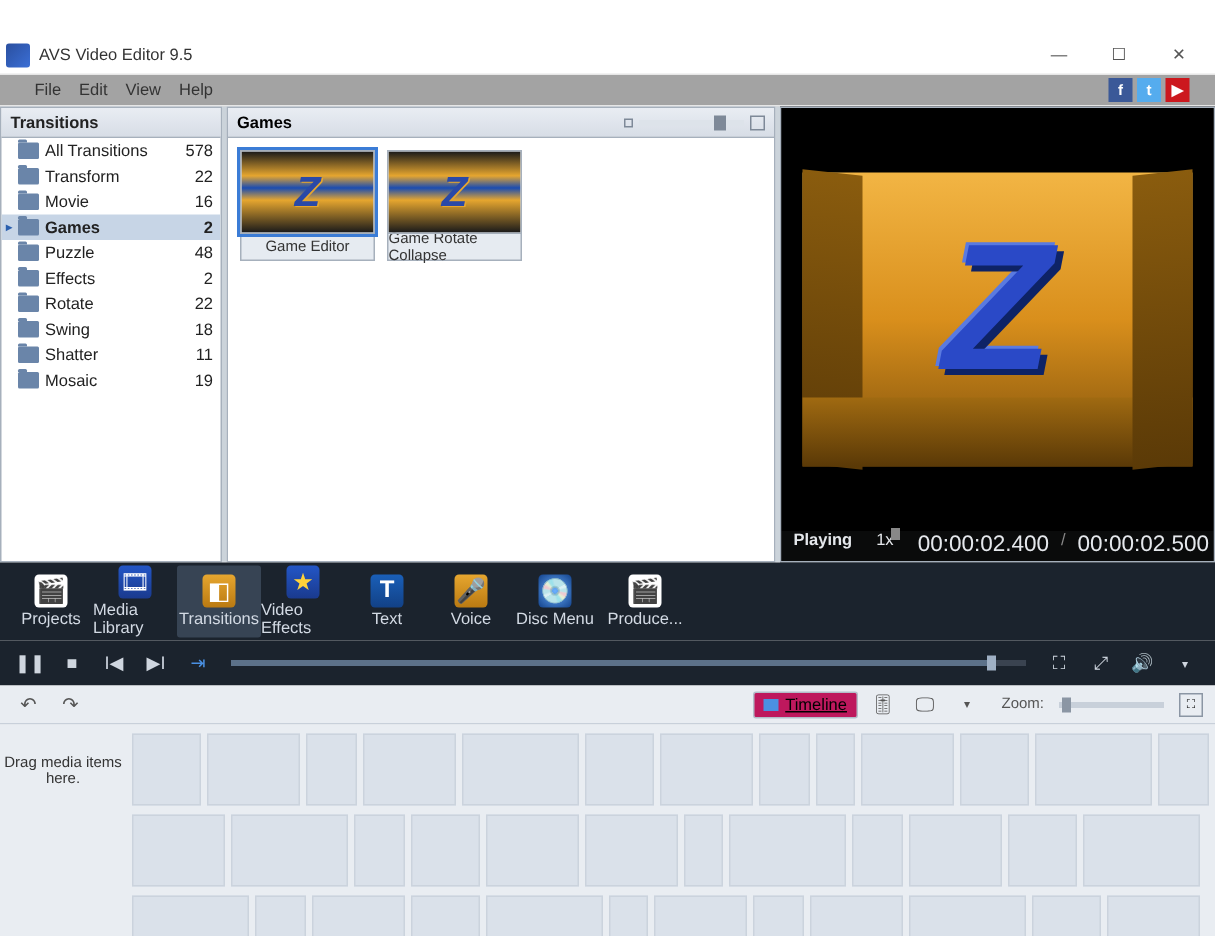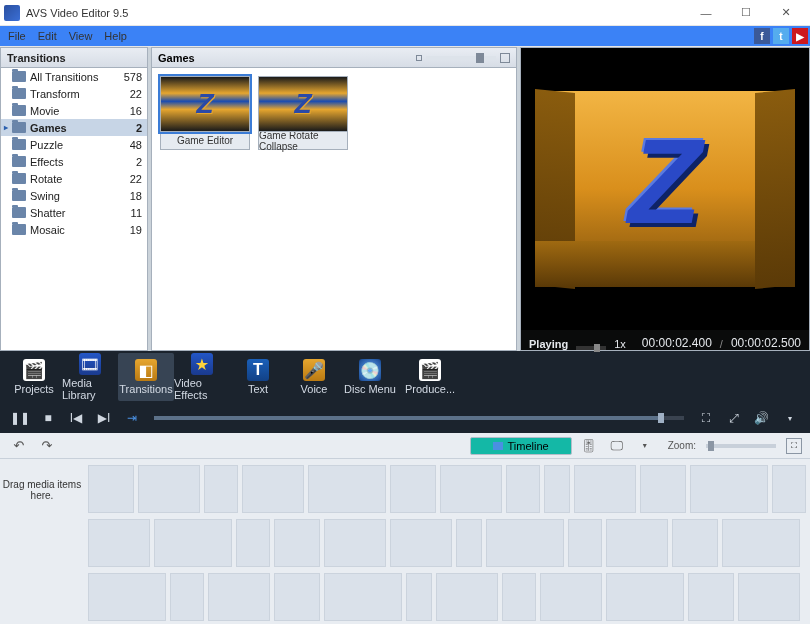--- a/index.html
+++ b/index.html
@@ -1,23 +1,23 @@
 <!DOCTYPE html>
 <html><head>
 <meta charset="utf-8">
 <style>
 * { box-sizing: border-box; margin: 0; padding: 0; font-family: "Segoe UI", Tahoma, sans-serif; font-size: 11px; }
 body { background: #fff; width: 810px; height: 624px; overflow: hidden; display: flex; flex-direction: column; }
 
-.titlebar { height: 26px; display: flex; align-items: center; padding: 0 4px; background: #fff; border-bottom: 1px solid #e6e6e6; }
+.titlebar { height: 26px; display: flex; align-items: center; padding: 0 4px; background: #fff; border-bottom: 1px solid #e6e6e6; margin-top: 24px; }
 .titlebar .app-icon { width: 16px; height: 16px; margin-right: 6px; background: linear-gradient(135deg,#2a4f9f,#3b6fd6); border-radius: 2px; }
 .titlebar .title { flex: 1; color: #333; }
 .titlebar .win-btn { width: 40px; height: 26px; display: flex; align-items: center; justify-content: center; color: #555; cursor: pointer; }
 
-.menubar { height: 21px; display: flex; align-items: center; padding: 0 2px; background: #3b82f6; border-bottom: 1px solid #e6e6e6; }
+.menubar { height: 21px; display: flex; align-items: center; padding: 0 17px; background: #a3a3a3; border-bottom: 1px solid #e6e6e6; }
 .menubar .menu-item { padding: 2px 6px; cursor: pointer; color: #333; }
 .menubar .social { margin-left: auto; display: flex; gap: 3px; }
 .social-box { width: 16px; height: 16px; display: flex; align-items: center; justify-content: center; color: #fff; font-weight: bold; font-size: 10px; cursor: pointer; }
 .fb { background: #3b5998; }
 .tw { background: #55acee; }
 .yt { background: #cc181e; }
 
 .main-area { height: 304px; display: flex; background: #cbd3da; }
 .sidebar { width: 148px; background: #fff; border: 1px solid #a6b0bc; display: flex; flex-direction: column; }
 .panel-header { height: 20px; display: flex; align-items: center; padding: 0 6px; background: linear-gradient(#e9edf3,#d7dde6); border-bottom: 1px solid #a6b0bc; font-weight: bold; color: #222; }
@@ -46,25 +46,25 @@
 .thumb-label { height: 18px; display: flex; align-items: center; justify-content: center; background: #e6ebf1; border: 1px solid #a6b0bc; border-top: none; font-size: 10px; color: #333; }
 
 .preview { width: 290px; background: #000; margin-left: 3px; border: 1px solid #a6b0bc; display: flex; flex-direction: column; }
 .preview-video { flex: 1; background: #000; display: flex; align-items: center; justify-content: center; position: relative; overflow: hidden; }
 .preview-scene { width: 260px; height: 196px; background: linear-gradient(180deg,#f2b544 0%,#d98f1c 50%,#7a4e0b 100%); position: relative; display: flex; align-items: center; justify-content: center; }
 .preview-scene::before, .preview-scene::after { content: ''; position: absolute; top: 0; width: 40px; height: 100%; background: linear-gradient(180deg,#8a5c0e,#5b3a07); }
 .preview-scene::before { left: 0; transform: skewY(6deg); }
 .preview-scene::after { right: 0; transform: skewY(-6deg); }
 .preview-scene .floor { position: absolute; bottom: 0; left: 0; right: 0; height: 46px; background: linear-gradient(180deg,#a06a11,#5a3907); }
 .big-z { font-size: 120px; font-weight: 900; font-style: italic; color: #2a49c7; text-shadow: 4px 4px 0 #0e2366, -2px -2px 0 #5a7ae0; z-index: 2; position: relative; top: -8px; }
-.playback-bar { height: 20px; background: #0a0b0b; display: flex; align-items: flex-end; padding: 0 8px; gap: 8px; color: #e5e8ec; font-size: 10px; }
+.playback-bar { height: 20px; background: #0a0b0b; display: flex; align-items: flex-start; padding: 0 8px; gap: 8px; color: #e5e8ec; font-size: 10px; }
 .playback-bar .status { font-weight: bold; flex: 0 0 auto; }
 .speed-slider { width: 40px; height: 4px; background: #333; position: relative; }
 .speed-slider .t { position: absolute; left: 18px; top: -2px; width: 6px; height: 8px; background: #888; }
-.playback-bar .tc { font-size: 12px; }
+.playback-bar .tc { font-size: 15px; }
 .playback-bar .sep { color: #888; }
 
 .toolbar { height: 52px; background: #1b232d; display: flex; align-items: center; padding: 0 6px; }
 .tool { width: 56px; height: 48px; display: flex; flex-direction: column; align-items: center; justify-content: center; gap: 2px; cursor: pointer; color: #d3dae4; font-size: 10px; border-radius: 2px; }
 .tool.selected { background: #374454; }
 .tool .ico { width: 22px; height: 22px; display: flex; align-items: center; justify-content: center; font-size: 16px; border-radius: 3px; }
 .i-proj { background: #fff; color: #222; }
 .i-media { background: linear-gradient(#2356c6,#1a3a8e); color: #fff; }
 .i-trans { background: linear-gradient(#e6a62f,#ba7a12); color: #fff; }
 .i-vfx { background: linear-gradient(#2356c6,#1a3a8e); color: #ffd23b; }
@@ -78,21 +78,21 @@
 .pc-left { display: flex; gap: 4px; }
 .pc-btn { width: 24px; height: 22px; display: flex; align-items: center; justify-content: center; cursor: pointer; font-size: 12px; color: #cfd6df; }
 .seek { flex: 1; margin: 0 10px; height: 4px; background: #3a4350; position: relative; }
 .seek .prog { position: absolute; left: 0; top: 0; height: 100%; width: 95%; background: #5c7189; }
 .seek .sthumb { position: absolute; left: 95%; top: -3px; width: 6px; height: 10px; background: #9fb0c4; cursor: pointer; }
 .pc-right { display: flex; gap: 4px; }
 
 .timeline-toolbar { height: 26px; background: #e9edf2; border-bottom: 1px solid #c8d0da; display: flex; align-items: center; padding: 0 8px; gap: 6px; }
 .tl-btn { width: 22px; height: 20px; display: flex; align-items: center; justify-content: center; cursor: pointer; color: #555; font-size: 13px; }
 .tl-spacer { flex: 1; }
-.tl-mode { display: flex; align-items: center; gap: 4px; padding: 2px 22px; border: 1px solid #b4bdc9; border-radius: 2px; background: #14b8a6; cursor: pointer; font-size: 10px; }
+.tl-mode { display: flex; align-items: center; gap: 4px; padding: 2px 6px; border: 1px solid #b4bdc9; border-radius: 2px; background: #be185d; cursor: pointer; font-size: 10px; text-decoration: underline; }
 .tl-mode .sq { width: 10px; height: 8px; background: #4a90e2; }
 .zoom-label { font-size: 10px; color: #555; margin-left: 6px; }
 .zoom-slider { width: 70px; height: 4px; background: #c8d0da; position: relative; margin: 0 4px; }
 .zoom-slider .zt { position: absolute; left: 2px; top: -3px; width: 6px; height: 10px; background: #8b96a4; cursor: pointer; }
 .tl-expand { width: 16px; height: 16px; border: 1px solid #8b96a4; display: flex; align-items: center; justify-content: center; cursor: pointer; font-size: 8px; }
 
 .timeline { flex: 1; background: #e9edf2; display: flex; overflow: hidden; }
 .tl-left { width: 97px; display: flex; align-items: flex-start; justify-content: center; padding-top: 20px; text-align: center; font-size: 10px; color: #333; }
 .tl-grid { flex: 1; padding: 6px 4px; }
 .tl-row { display: flex; gap: 4px; margin-bottom: 6px; }

